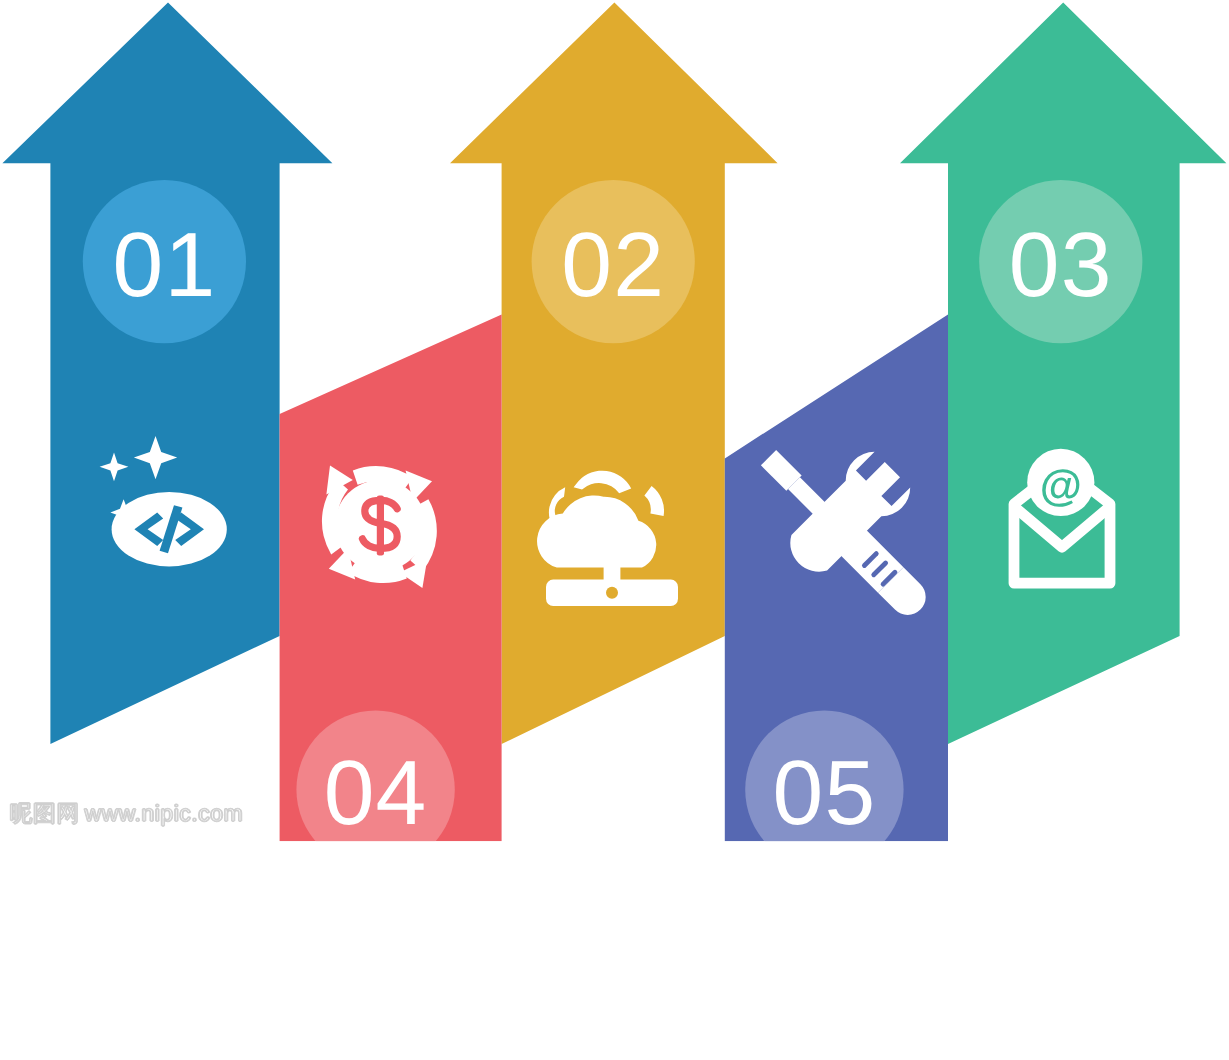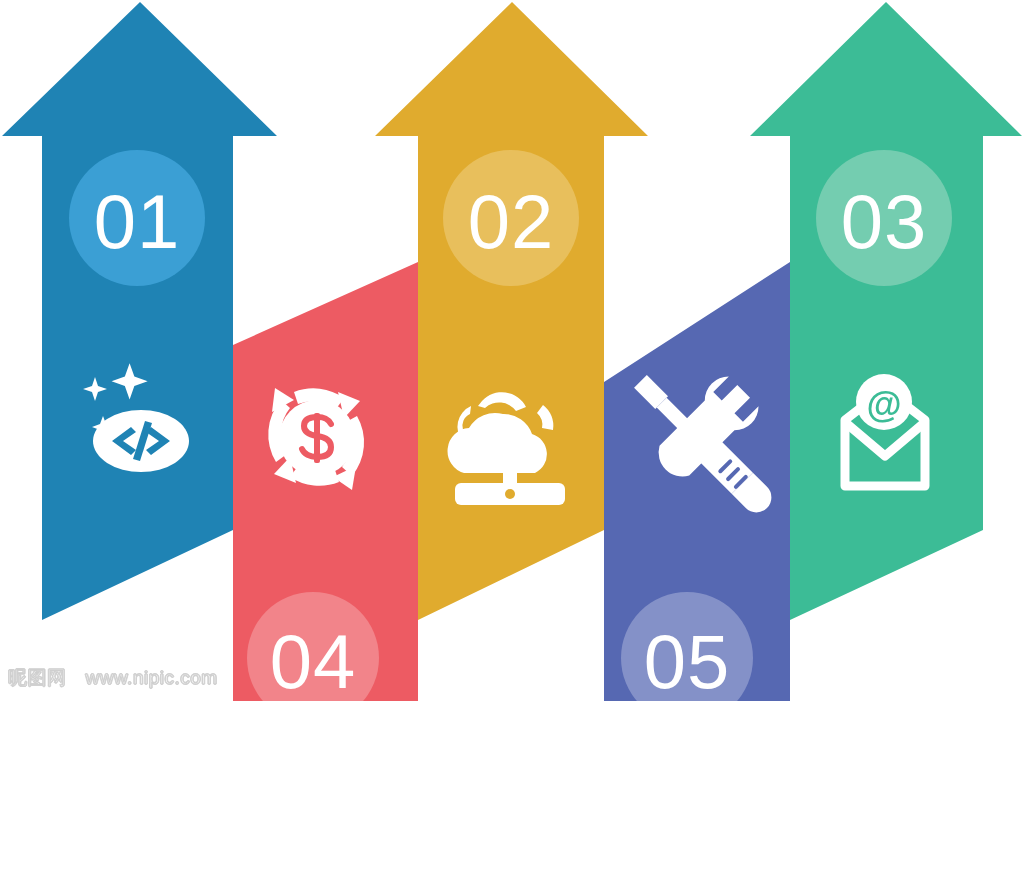--- a/index.html
+++ b/index.html
@@ -43,21 +43,21 @@
     -webkit-text-stroke: 1px #cfcfcf;
     text-shadow:
       -1px 0 #d4d4d4, 1px 0 #d4d4d4,
       0 -1px #d4d4d4, 0 1px #d4d4d4;
     letter-spacing: 0.5px;
     white-space: nowrap;
     user-select: none;
   }
   #watermark .wm-cn {
     font-family: "DejaVu Sans", sans-serif;
-    margin-right: 19px;
+    margin-right: 4px;
   }
   #idtag {
     position: absolute;
     right: 0px;
     bottom: 16px;
     background: #d2d2d2;
     color: #f4f4f4;
     font-family: "Liberation Sans", sans-serif;
     font-size: 15px;
     padding: 4px 12px 5px 12px;

